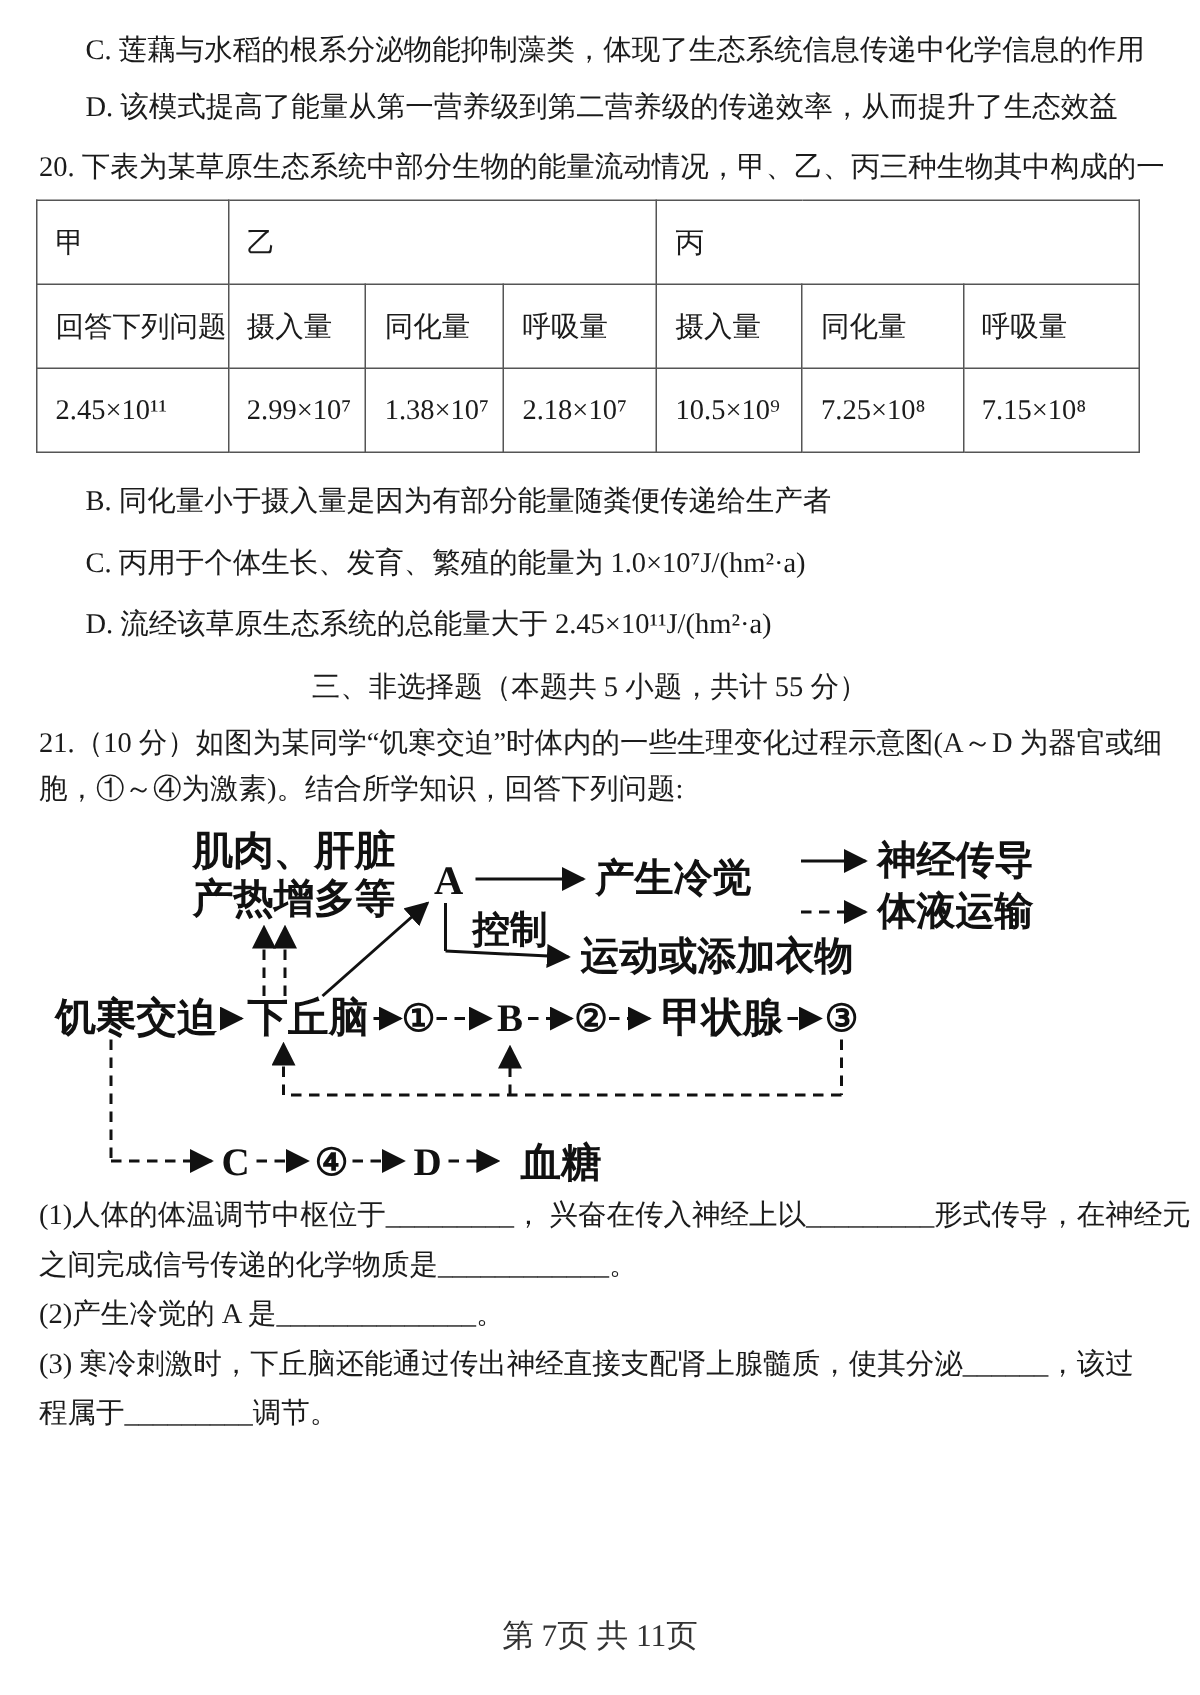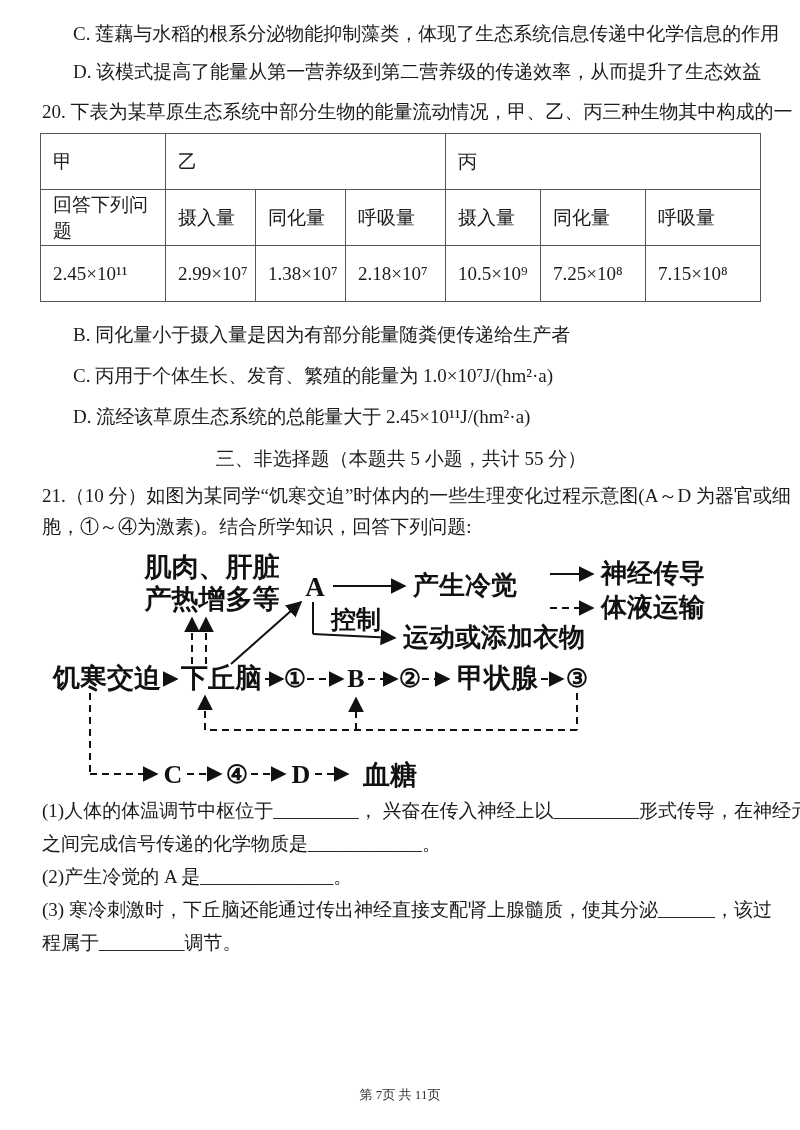--- a/index.html
+++ b/index.html
@@ -1,34 +1,34 @@
 <!DOCTYPE html>
 <html><head>
 <meta charset="utf-8">
 <style>
   html,body{margin:0;padding:0;}
   body{width:800px;height:1130px;background:#ededed;}
   .page{
     width:800px;height:1130px;background:#ffffff;position:relative;overflow:hidden;
     font-family:"Liberation Serif","DejaVu Serif",serif;color:#1b1b1b;
-    padding:20px 40px 0 40px;box-sizing:border-box;font-size:19px;
+    padding:20px 40px 0 24px;box-sizing:border-box;font-size:19px;
   }
   .opt-line{margin-left:33px;line-height:27px;margin-bottom:11px;white-space:nowrap;}
   .stem-line{margin-left:2px;line-height:31px;white-space:nowrap;}
   .mt{margin-top:8px;}
   table.energy{border-collapse:collapse;width:100%;margin-top:6px;table-layout:fixed;}
   table.energy td{border:1px solid #555;height:55px;padding:0 0 0 12px;vertical-align:middle;font-size:19px;overflow:hidden;}
   .opts{margin-top:12px;}
   .opts .opt-line{line-height:41px;margin-bottom:0;}
   .section{margin-top:6px;text-align:center;}
   .q21{margin-top:6px;}
   .diagram{display:block;margin:4px 0 0 5px;}
   .diagram text{font-family:"Liberation Serif","DejaVu Serif",serif;font-weight:bold;fill:#111;}
   .sub{margin-left:2px;line-height:33px;white-space:nowrap;}
-  .footer{position:absolute;left:0;right:0;bottom:26px;text-align:center;font-size:13px;color:#333;}
+  .footer{position:absolute;left:0;right:0;bottom:26px;text-align:center;font-size:21px;color:#333;}
 </style>
 </head>
 <body>
 
 <div class="page">
 
   <div class="opt-line">C. 莲藕与水稻的根系分泌物能抑制藻类，体现了生态系统信息传递中化学信息的作用</div>
   <div class="opt-line">D. 该模式提高了能量从第一营养级到第二营养级的传递效率，从而提升了生态效益</div>
 
   <div class="stem-line mt">20. 下表为某草原生态系统中部分生物的能量流动情况，甲、乙、丙三种生物其中构成的一</div>

